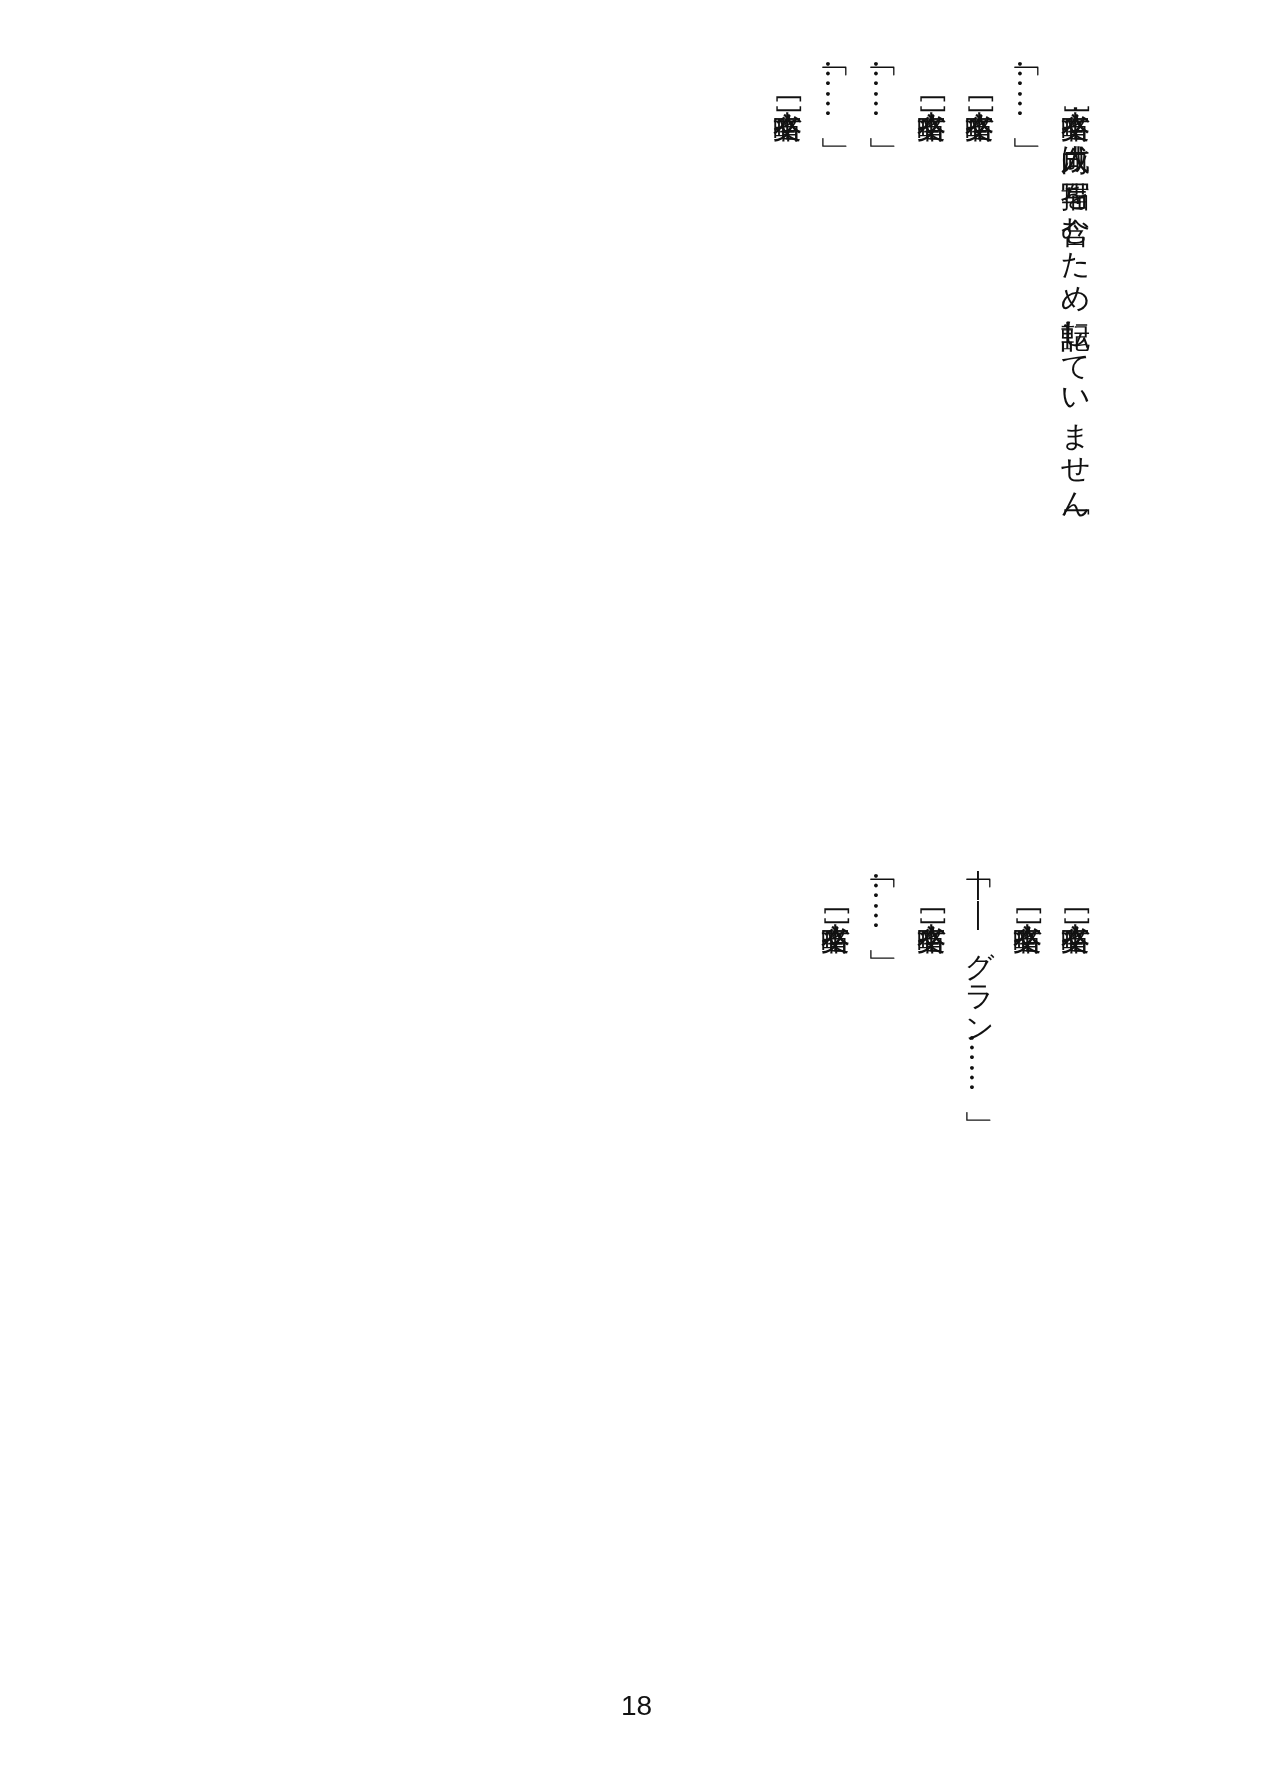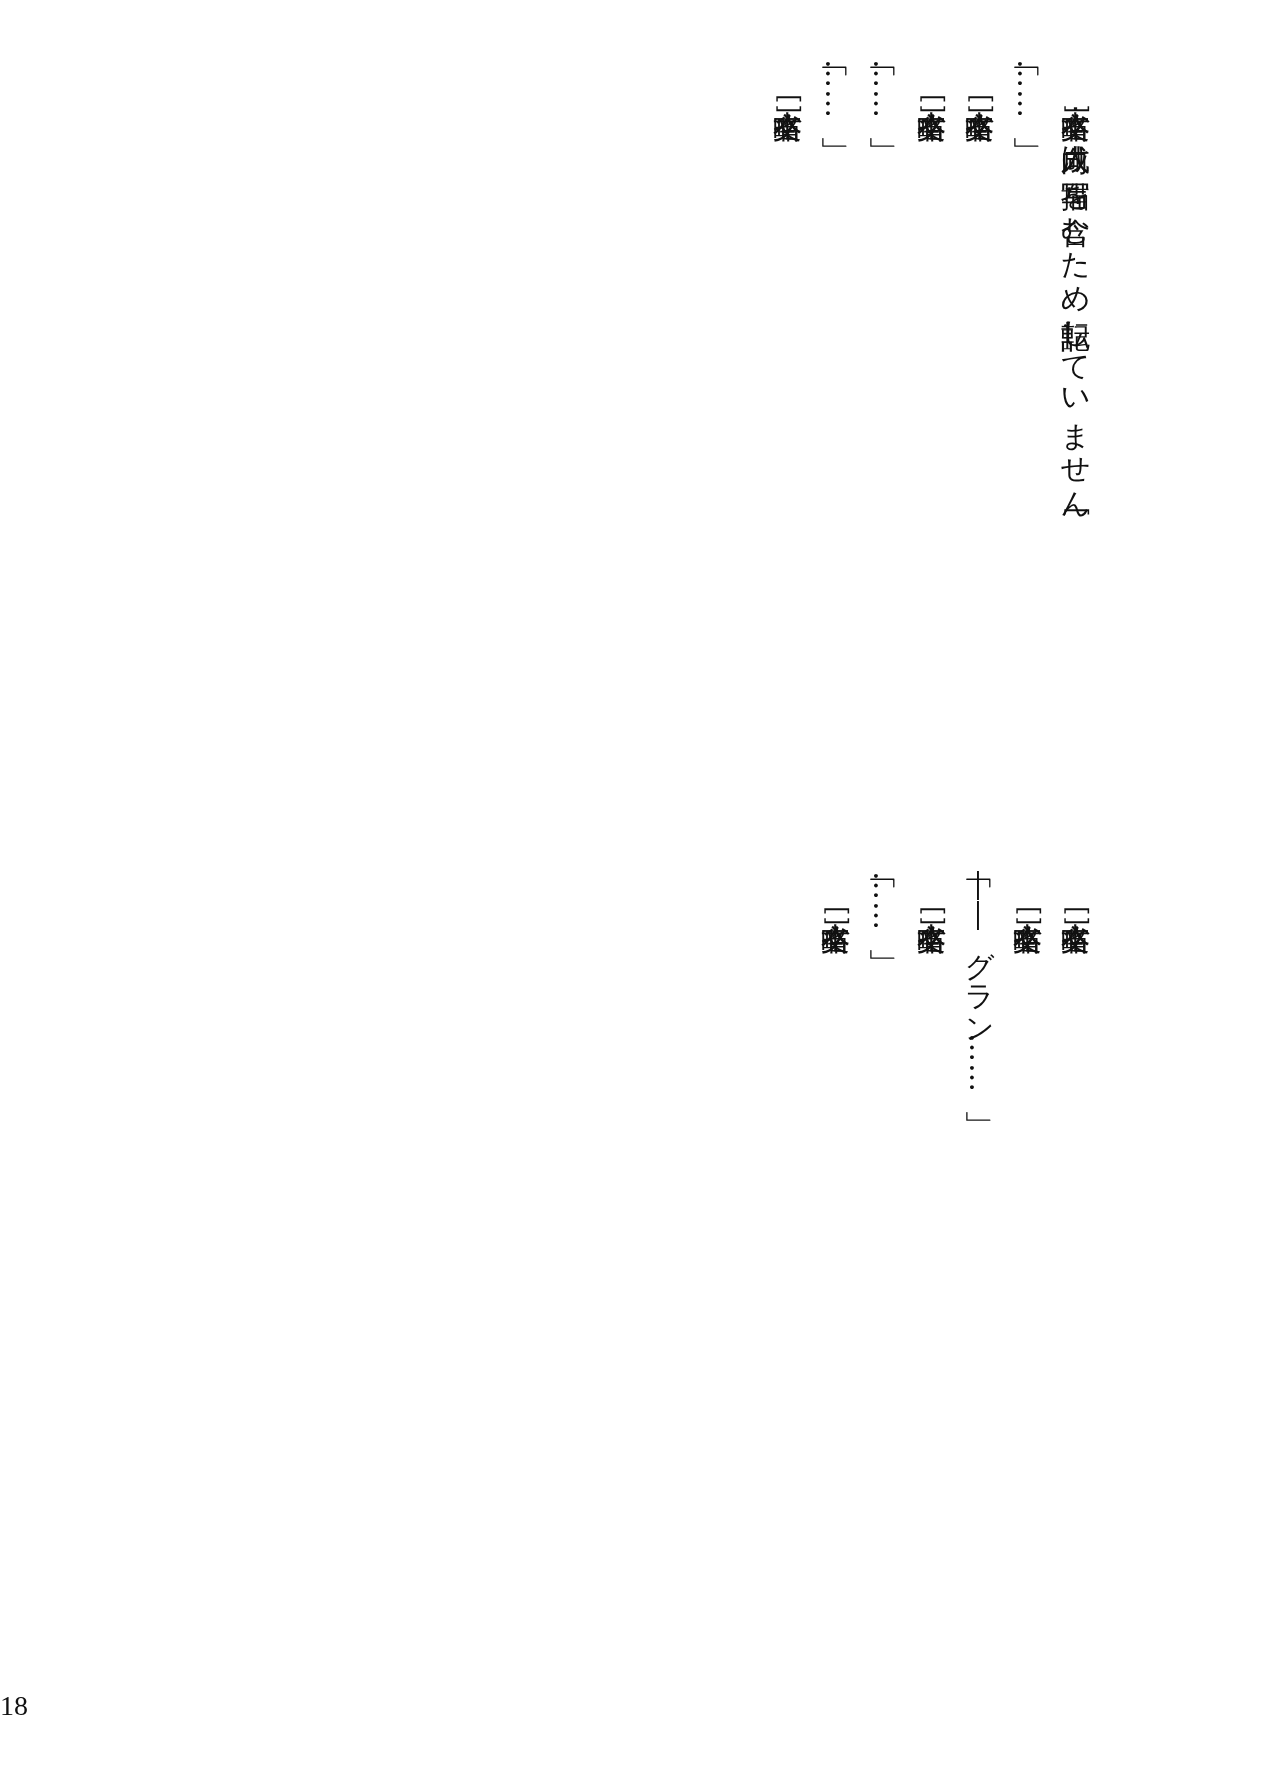--- a/index.html
+++ b/index.html
@@ -38,23 +38,23 @@
       text-indent: 1em;
     }
     .para.dialogue {
       text-indent: 0;
     }
     .page-number {
       position: absolute;
       left: 0;
       width: 1273px;
       top: 1690px;
-      text-align: left;
+      text-align: center;
       font-size: 28px;
-      font-family: Liberation Serif, serif;
+      font-family: Liberation Sans, sans-serif;
     }
   </style>
 </head>
 <body>
 
 <div class="tier tier-top">
   <p class="para">［本文省略：成人向け描写を含むため転記していません］</p>
   <p class="para dialogue">「……」</p>
   <p class="para">［本文省略］</p>
   <p class="para">［本文省略］</p>

